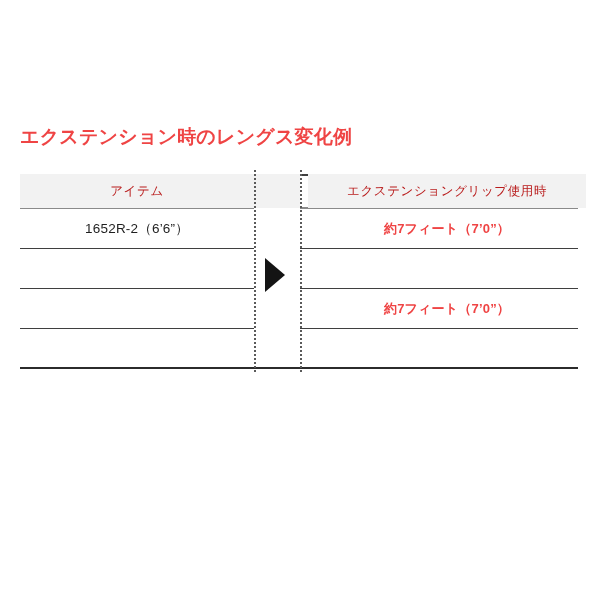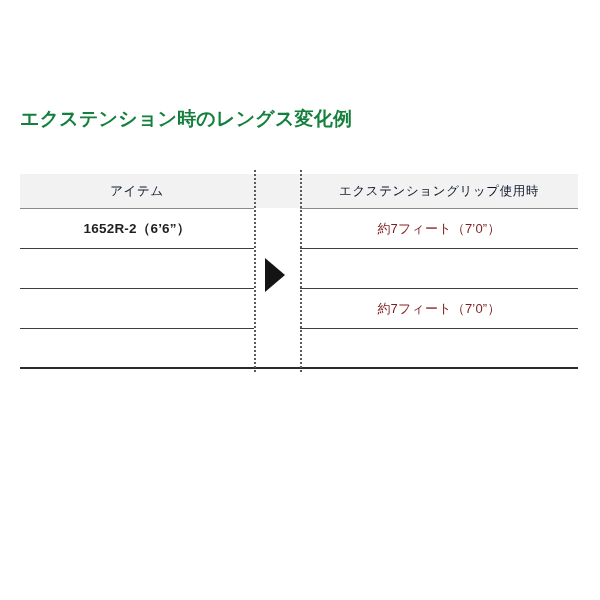--- a/index.html
+++ b/index.html
@@ -19,25 +19,25 @@
     position: relative;
     width: 600px;
     height: 600px;
     box-sizing: border-box;
   }
 
   
   .section-title {
     position: absolute;
     left: 20px;
-    top: 108px;
+    top: 126px;
     font-size: 19px;
     font-weight: bold;
     letter-spacing: 0.2px;
-    color: #15803d;
+    color: #ef4444;
     line-height: 1.2;
     white-space: nowrap;
   }
 
   
   .spec-table {
     position: absolute;
     left: 20px;
     top: 174px;
     width: 558px;
@@ -55,38 +55,38 @@
     position: absolute;
     top: 0;
     height: 100%;
     display: flex;
     align-items: center;
     justify-content: center;
     box-sizing: border-box;
   }
   .cell-left  { left: 0px;   width: 234px; }
   .cell-mid   { left: 234px; width: 46px;  }
-  .cell-right { left: 280px; width: 278px; text-align: center; }
+  .cell-right { left: 288px; width: 278px; text-align: center; }
 
   
   .row-head {
     top: 0;
     height: 34px;
   }
   .row-head .cell-left,
   .row-head .cell-right {
     background: #f2f2f2;
   }
   .row-head .cell-mid {
     background: #f2f2f2;
   }
   .head-text {
     font-size: 12.5px;
     font-weight: normal;
-    color: #0f172a;
+    color: #b91c1c;
     letter-spacing: 0.6px;
     white-space: nowrap;
   }
   
   .rule-head-top {
     position: absolute;
     left: 0;
     top: 0;
     width: 558px;
     height: 2px;
@@ -111,29 +111,29 @@
   }
 
   
   .row-1 { top: 35px; }
   .row-2 { top: 75px; }
   .row-3 { top: 115px; }
   .row-4 { top: 155px; }
 
   .item-text {
     font-size: 13.5px;
-    font-weight: bold;
+    font-weight: normal;
     color: #1f1f1f;
     letter-spacing: 0.2px;
     white-space: nowrap;
   }
   .value-text {
     font-size: 13px;
-    font-weight: normal;
-    color: #7f1d1d;
+    font-weight: bold;
+    color: #ef4444;
     letter-spacing: 0.2px;
     white-space: nowrap;
   }
 
   
   .rule-l {
     position: absolute;
     left: 0;
     width: 234px;
     height: 1px;

